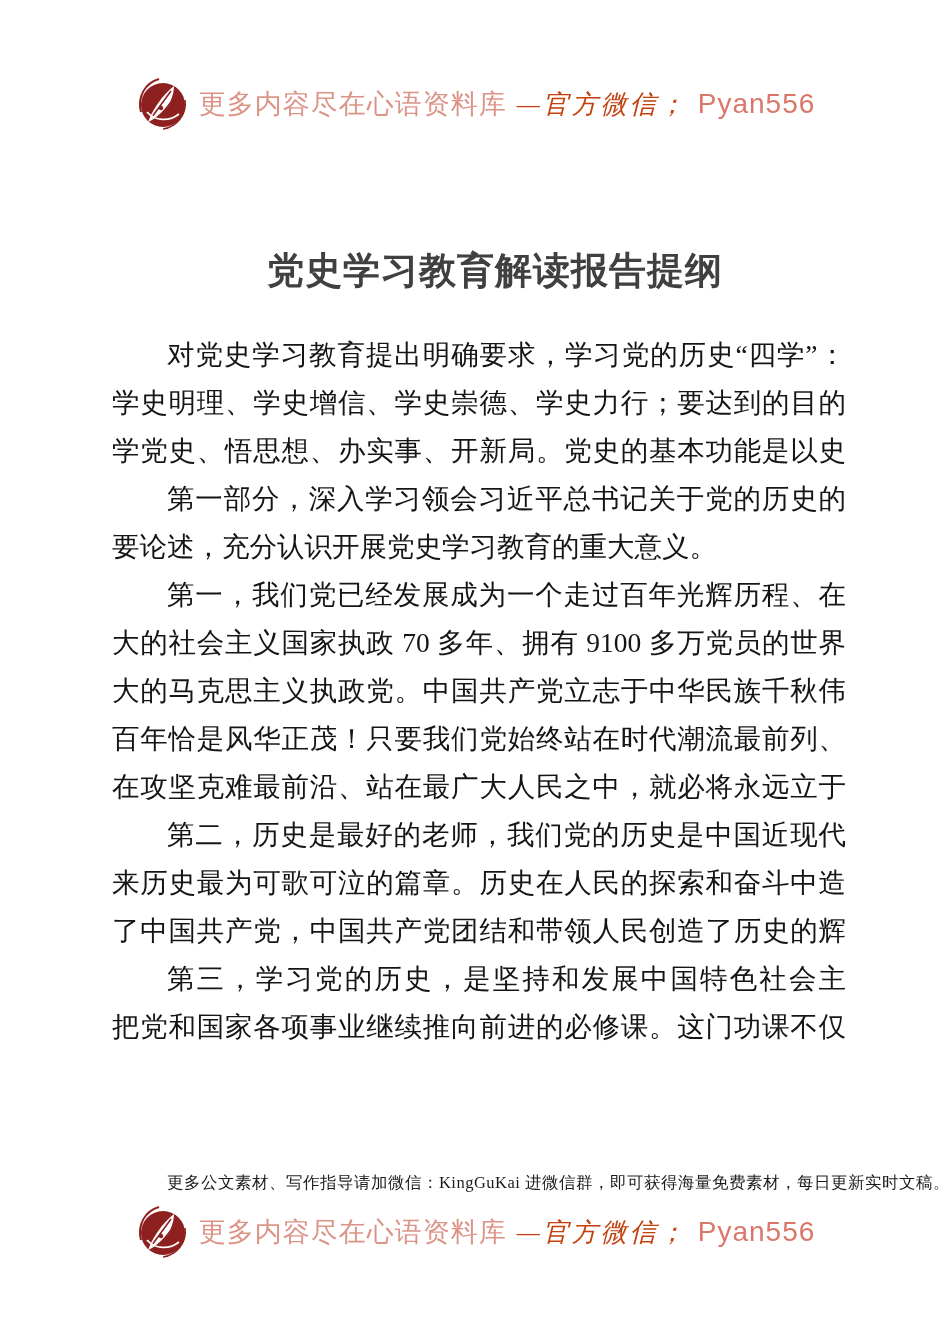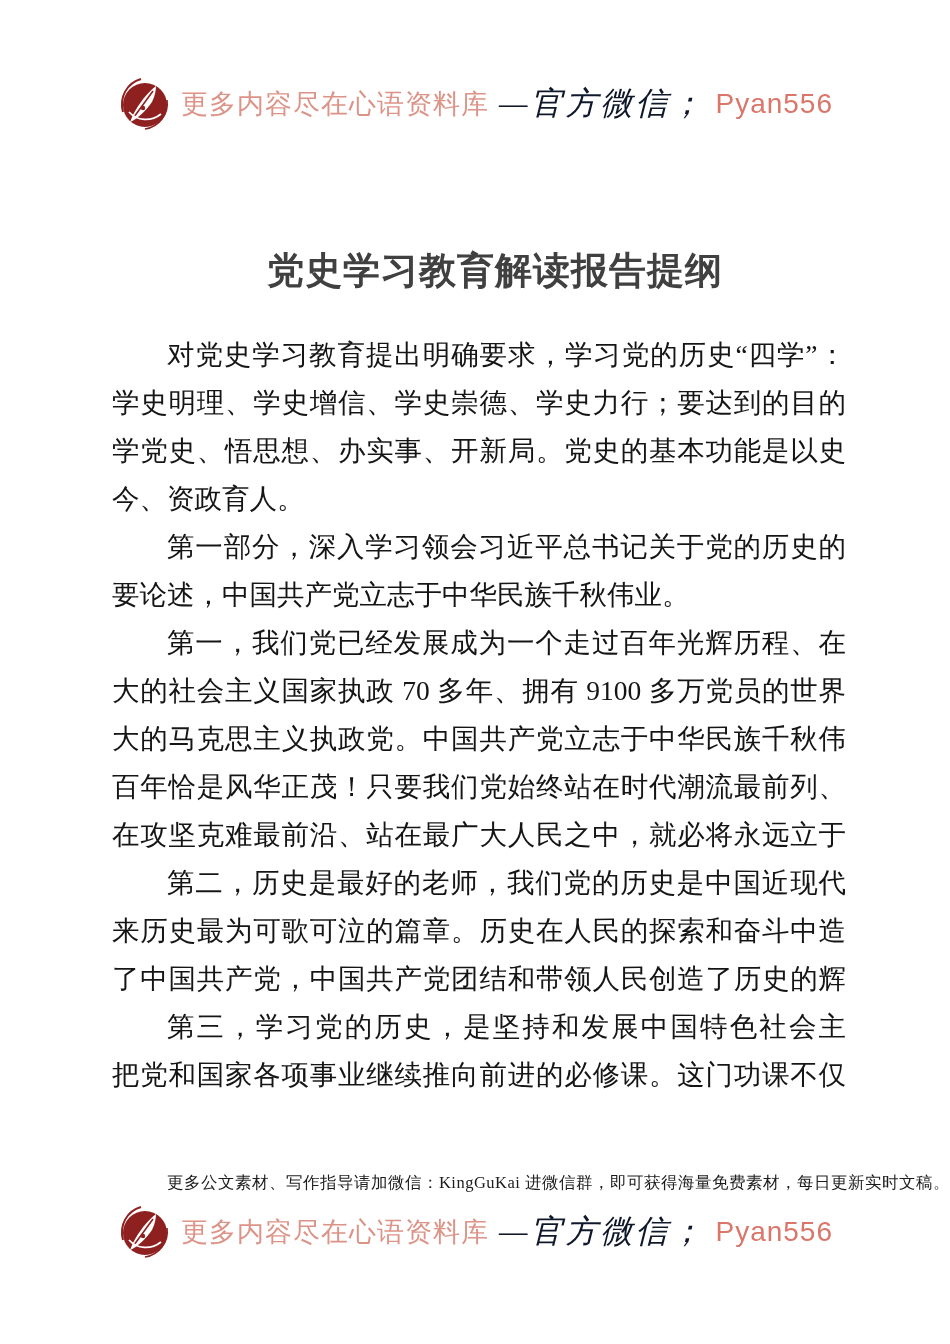--- a/index.html
+++ b/index.html
@@ -28,22 +28,22 @@
   .brandline.header { top: 76px; }
   .brandline.footer { top: 1204px; }
   .brand-logo { width: 54px; height: 56px; flex: 0 0 auto; }
   .brand-site {
     font-size: 27px;
     letter-spacing: 1px;
     color: #dc9488;
     font-family: "Liberation Serif", serif;
   }
   .brand-official {
-    font-size: 32px;
-    color: #0f172a;
+    font-size: 26px;
+    color: #c2410c;
     font-style: italic;
     letter-spacing: 3px;
     font-family: "Liberation Serif", serif;
   }
   .brand-id {
     font-size: 28px;
     color: #db766a;
     font-family: "Liberation Sans", sans-serif;
     letter-spacing: 1px;
     text-align: right;
@@ -115,23 +115,22 @@
     <span class="brand-official">—官方微信；</span>
     <span class="brand-id">Pyan556</span>
   </div>
 
   <h1 class="doc-title">党史学习教育解读报告提纲</h1>
 
   <div class="doc-body">
       <div class="line first">对党史学习教育提出明确要求，学习党的历史“四学”：</div>
       <div class="line">学史明理、学史增信、学史崇德、学史力行；要达到的目的是</div>
       <div class="line">学党史、悟思想、办实事、开新局。党史的基本功能是以史鉴</div>
-      <div class="line lastline">今、资政育人。</div>
       <div class="line first">第一部分，深入学习领会习近平总书记关于党的历史的重</div>
-      <div class="line lastline">要论述，中国共产党立志于中华民族千秋伟业。</div>
+      <div class="line lastline">要论述，充分认识开展党史学习教育的重大意义。</div>
       <div class="line first">第一，我们党已经发展成为一个走过百年光辉历程、在最</div>
       <div class="line">大的社会主义国家执政 70 多年、拥有 9100 多万党员的世界上最</div>
       <div class="line">大的马克思主义执政党。中国共产党立志于中华民族千秋伟业，</div>
       <div class="line">百年恰是风华正茂！只要我们党始终站在时代潮流最前列、站</div>
       <div class="line">在攻坚克难最前沿、站在最广大人民之中，就必将永远立于不</div>
       <div class="line first">第二，历史是最好的老师，我们党的历史是中国近现代以</div>
       <div class="line">来历史最为可歌可泣的篇章。历史在人民的探索和奋斗中造就</div>
       <div class="line lastline">了中国共产党，中国共产党团结和带领人民创造了历史的辉煌。</div>
       <div class="line first">第三，学习党的历史，是坚持和发展中国特色社会主义、</div>
       <div class="line">把党和国家各项事业继续推向前进的必修课。这门功课不仅必</div>

